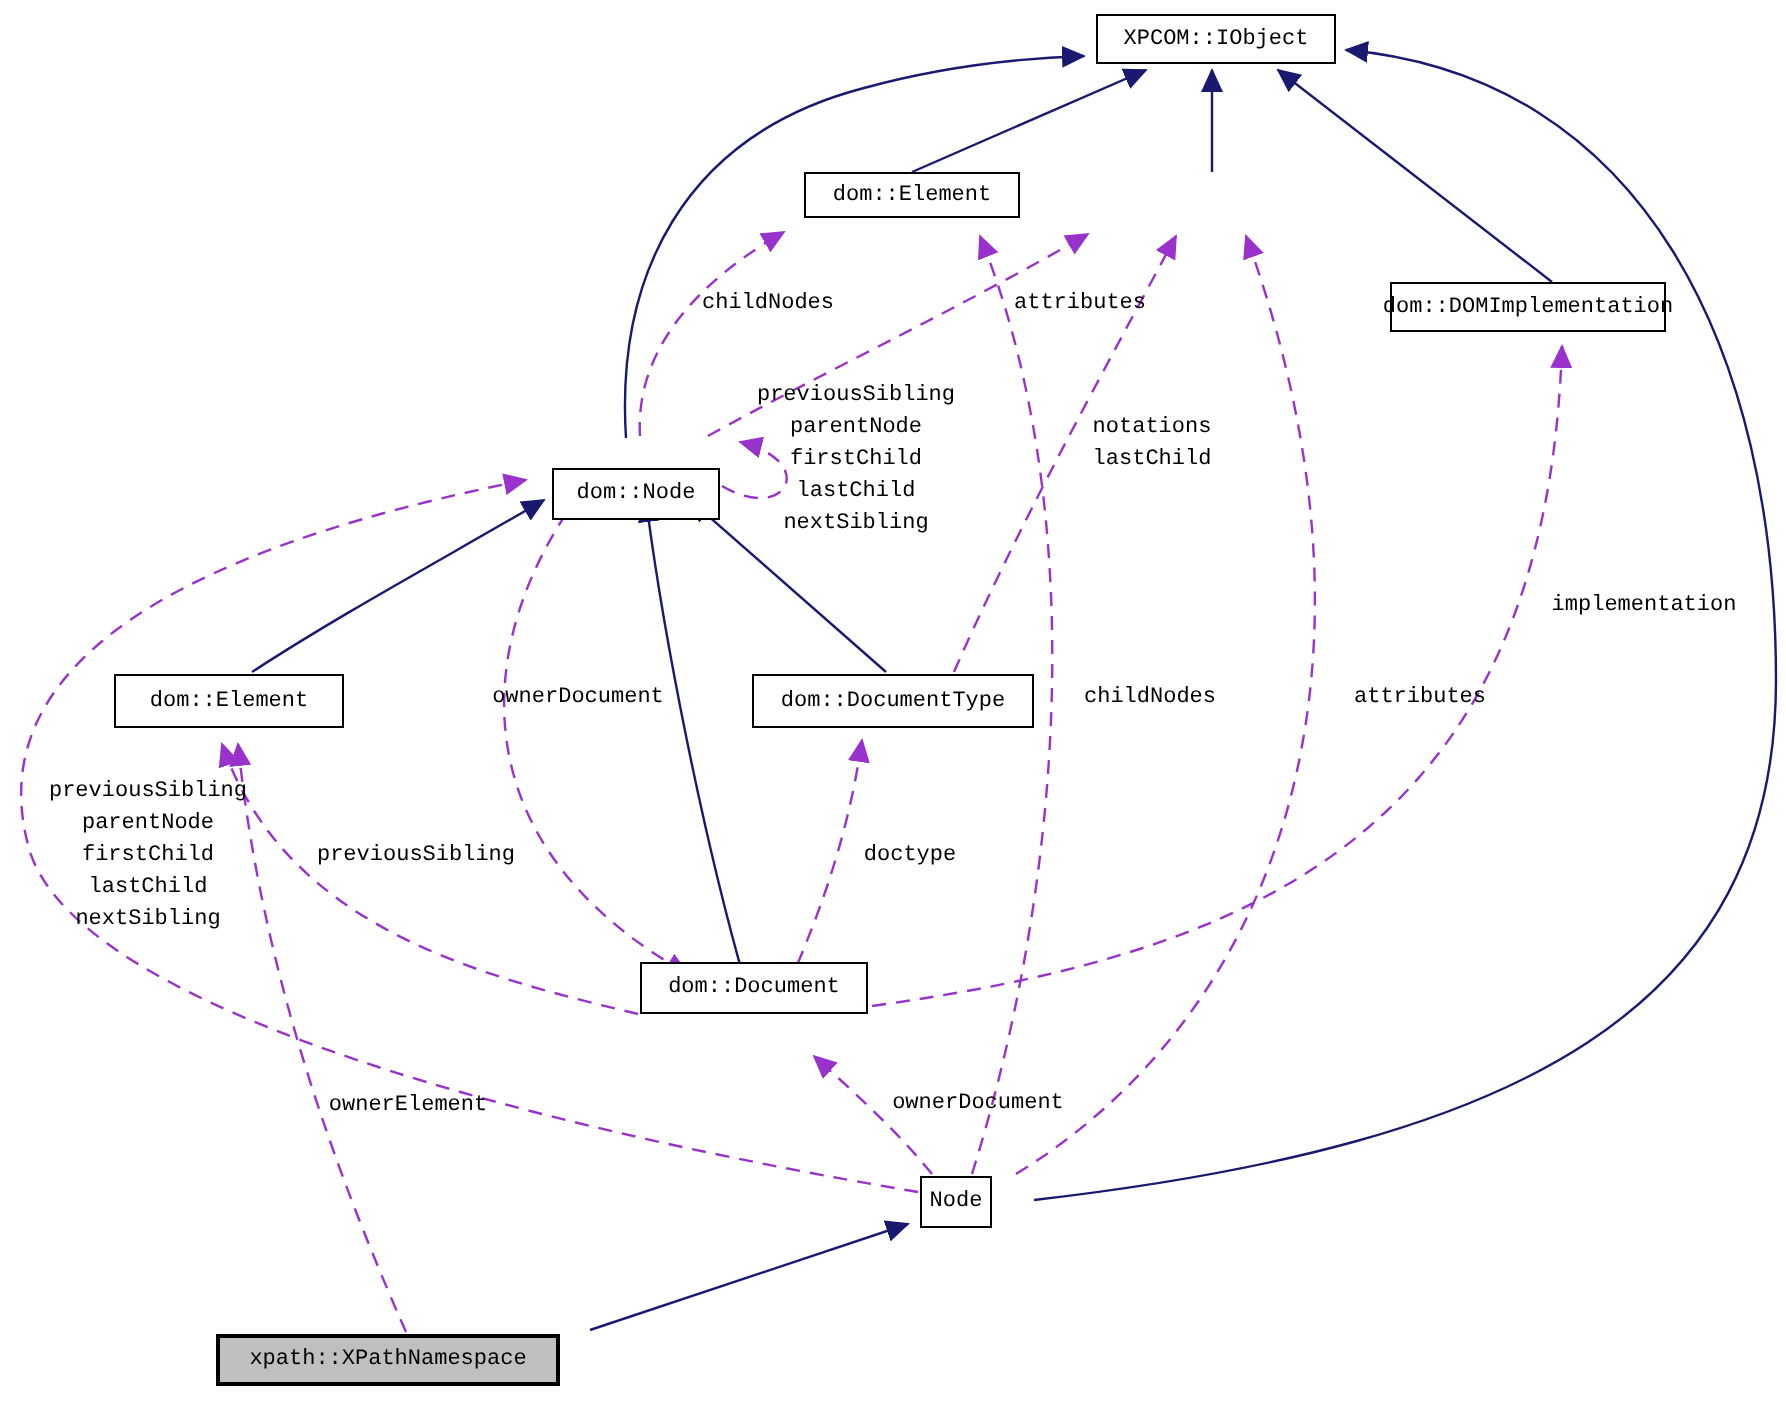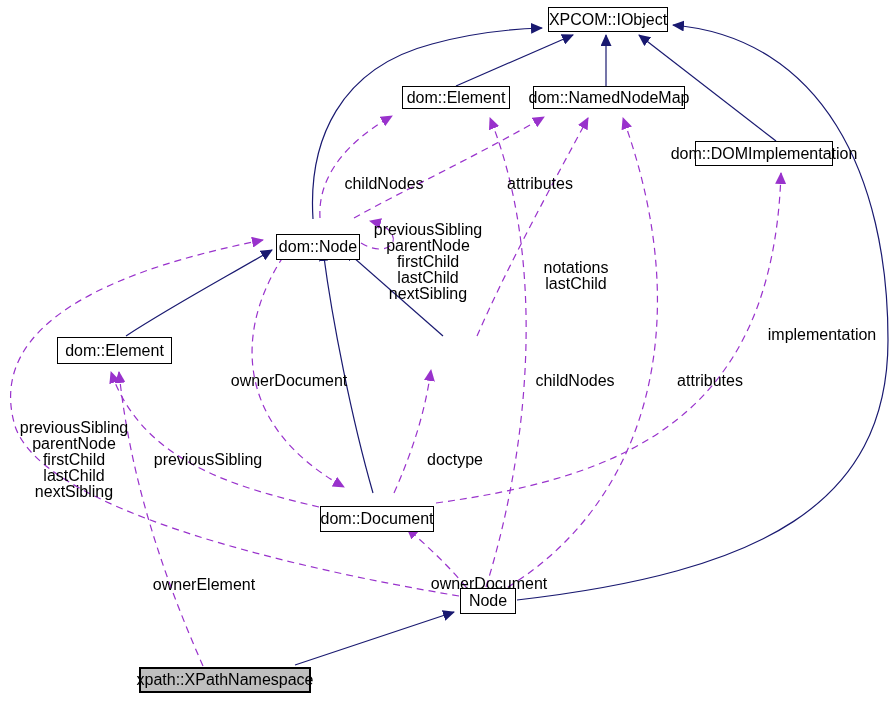--- a/index.html
+++ b/index.html
@@ -1,20 +1,20 @@
 <!DOCTYPE html>
 <html><head>
 <meta charset="utf-8">
 <style>
   html,body{margin:0;padding:0;background:#ffffff;}
   #canvas{
     position:relative;
     width:893px;height:701px;
-    font-family:Liberation Sans, sans-serif;
-    font-size:16px;color:#000;
+    font-family:Liberation Mono, monospace;
+    font-size:11px;color:#000;
     overflow:hidden;
     background:#ffffff;
   }
   #edges{position:absolute;left:0;top:0;width:893px;height:701px;}
   .node{
     position:absolute;
     box-sizing:border-box;
     background:#ffffff;
     border:1px solid #000000;
     text-align:center;
@@ -26,21 +26,20 @@
     background:#bfbfbf;
     border:2px solid #000000;
     cursor:default;
   }
   .elabel{
     position:absolute;
     transform:translateX(-50%);
     white-space:nowrap;
     text-align:center;
     line-height:16px;
-    margin-top:32px;
   }
   .elabel div{white-space:nowrap;}
 </style>
 </head>
 <body>
 
 <div id="canvas">
 
   <svg id="edges" viewBox="0 0 893 701" xmlns="http://www.w3.org/2000/svg">
     <defs>
@@ -78,48 +77,48 @@
       <path d="M 203 666 C 165 580, 130 480, 119 372" marker-end="url(#arrP)"></path>
       <path d="M 459 596 C 280 566, 42 508, 15 426 C -2 368, 20 288, 263 240" marker-end="url(#arrP)"></path>
       <path d="M 394 493 C 413 450, 425 412, 431 370" marker-end="url(#arrP)"></path>
     </g>
   </svg>
 
   <div class="node" style="left:548px;top:7px;width:120px;height:25px;">XPCOM::IObject</div>
 
   <div class="node" style="left:402px;top:86px;width:108px;height:23px;">dom::Element</div>
 
-  <div class="node" style="left:533px;top:86px;width:152px;height:23px;">dom::NamedNodeMap</div>
 
   <div class="node" style="left:695px;top:141px;width:138px;height:25px;">dom::DOMImplementation</div>
 
   <div class="node" style="left:276px;top:219px;width:84px;height:26px;margin-top:15px;">dom::Node</div>
 
   <div class="node" style="left:57px;top:337px;width:115px;height:27px;">dom::Element</div>
 
+  <div class="node" style="left:376px;top:337px;width:141px;height:27px;">dom::DocumentType</div>
 
-  <div class="node" style="left:320px;top:506px;width:114px;height:26px;">dom::Document</div>
+  <div class="node" style="left:320px;top:481px;width:114px;height:26px;">dom::Document</div>
 
-  <div class="node" style="left:460px;top:588px;width:56px;height:26px;">Node</div>
+  <div class="node" style="left:460px;top:588px;width:36px;height:26px;">Node</div>
 
-  <div class="node current" style="left:139px;top:667px;width:172px;height:26px;">xpath::XPathNamespace</div>
+  <div class="node current" style="left:108px;top:667px;width:172px;height:26px;">xpath::XPathNamespace</div>
 
   <div class="elabel" style="left:384px;top:144px;">childNodes</div>
 
   <div class="elabel" style="left:540px;top:144px;">attributes</div>
 
   <div class="elabel" style="left:428px;top:190px;">
     <div>previousSibling</div>
     <div>parentNode</div>
     <div>firstChild</div>
     <div>lastChild</div>
     <div>nextSibling</div>
   </div>
 
-  <div class="elabel" style="left:576px;top:228px;text-align:center;">
+  <div class="elabel" style="left:576px;top:206px;text-align:center;">
     <div>notations</div>
     <div>lastChild</div>
   </div>
 
   <div class="elabel" style="left:822px;top:295px;">implementation</div>
 
   <div class="elabel" style="left:289px;top:341px;">ownerDocument</div>
 
   <div class="elabel" style="left:575px;top:341px;">childNodes</div>
 

